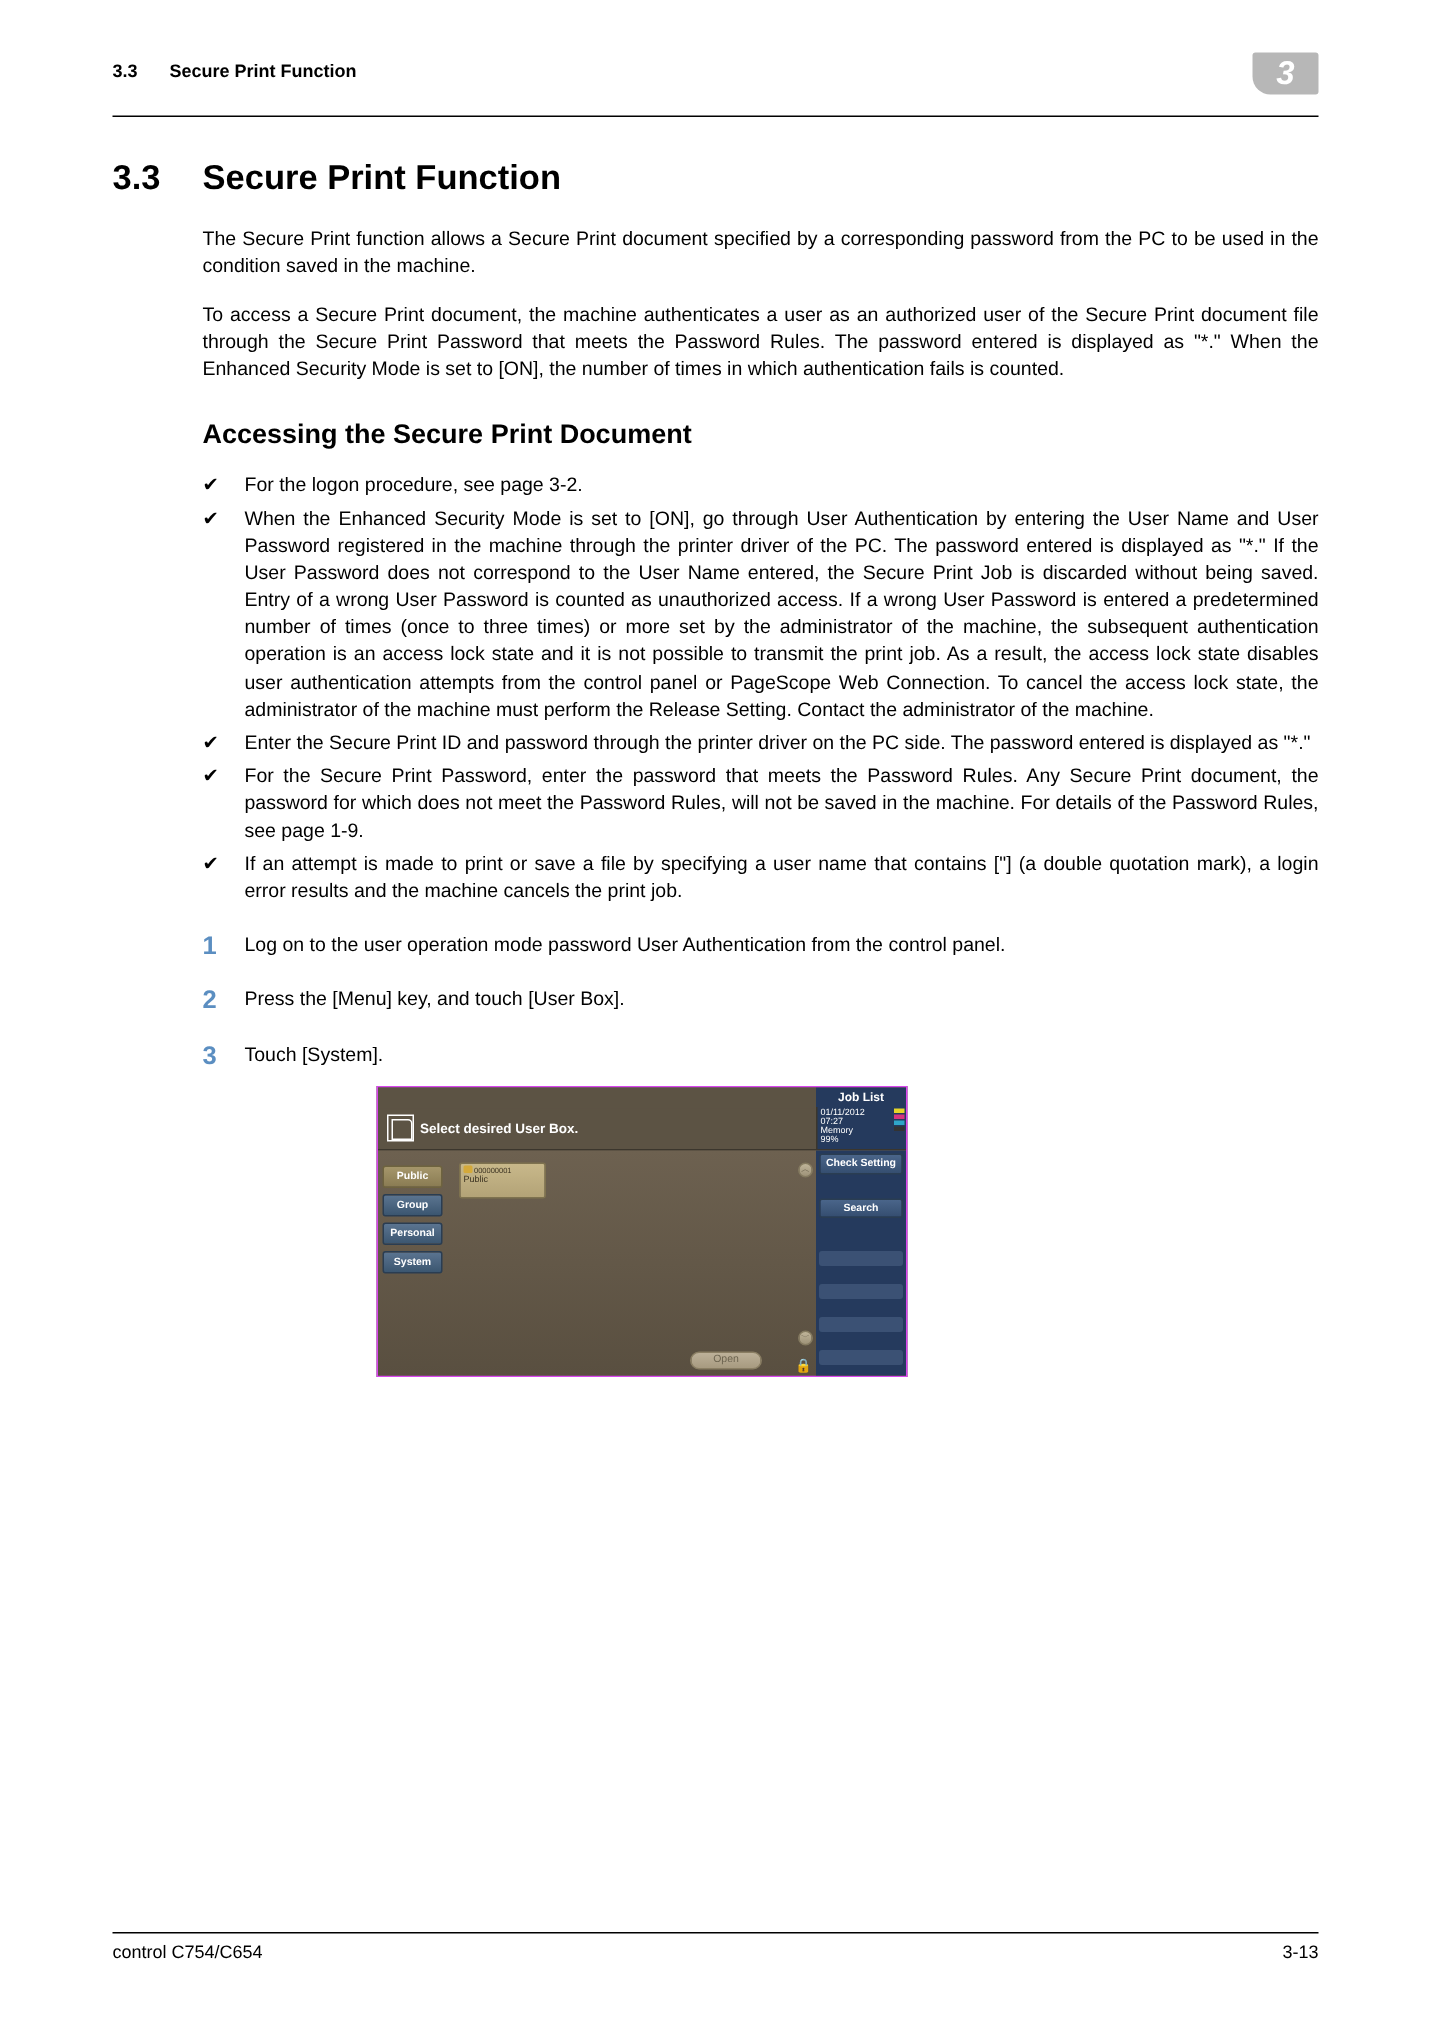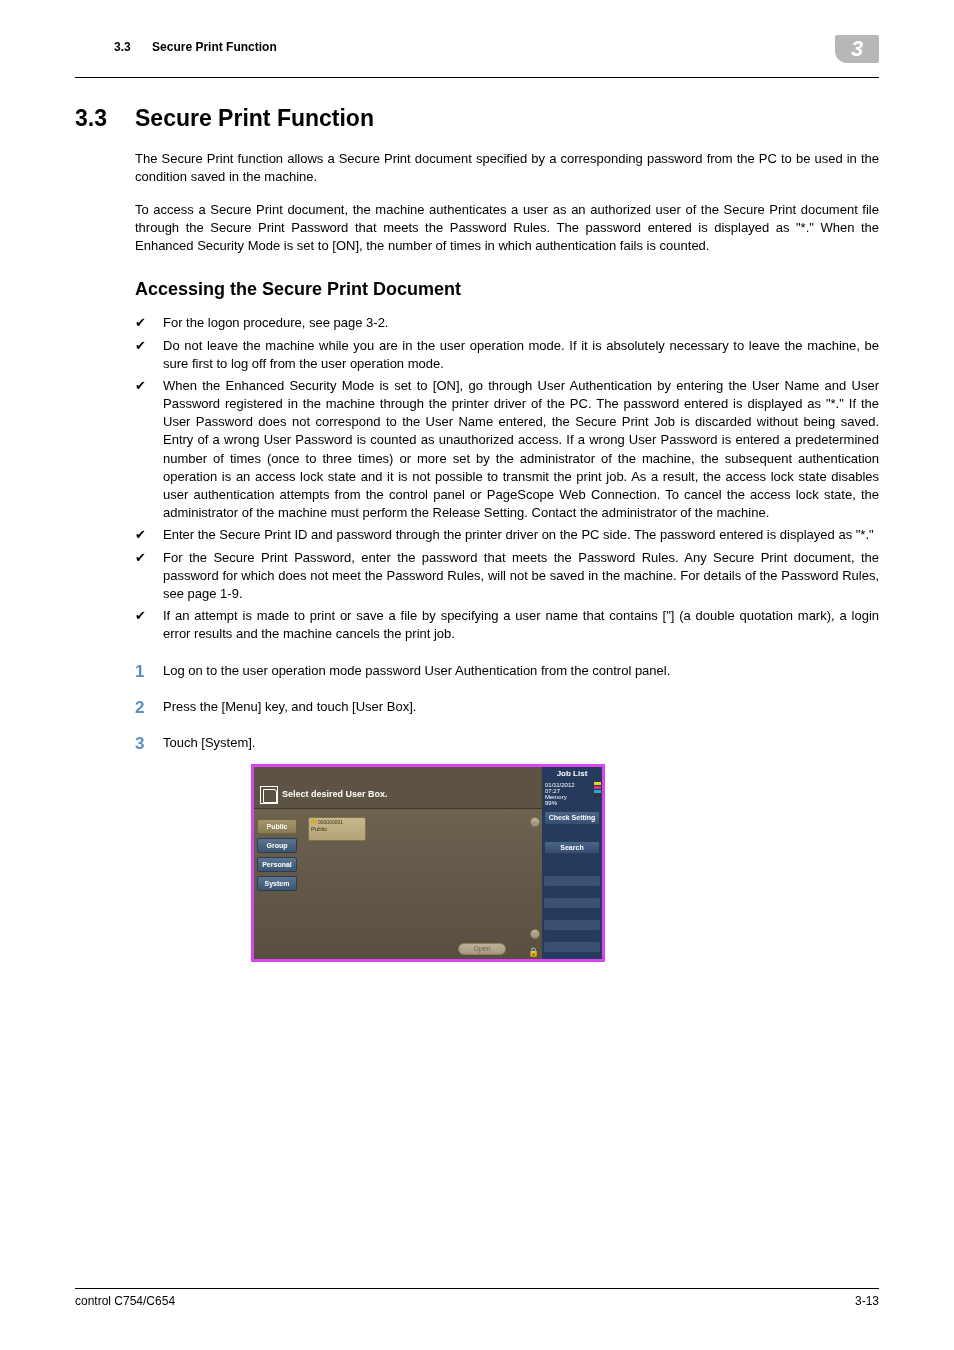--- a/index.html
+++ b/index.html
@@ -14,21 +14,20 @@
       position: relative;
     }
     .page {
       padding: 35px 75px 40px 75px;
     }
     .header-row {
       display: flex;
       justify-content: space-between;
       align-items: flex-start;
       margin-bottom: 14px;
-      margin-left: 39px;
     }
     .header-left {
       font-size: 12px;
       font-weight: bold;
       padding-top: 4px;
     }
     .header-section-num { margin-right: 18px; }
     .header-right {
       background: #b7b7b7;
       color: #fff;
@@ -103,21 +102,21 @@
       font-weight: bold;
       color: #5b8ec1;
     }
     .screenshot-wrap {
       margin-left: 88px;
       margin-top: 12px;
     }
     .device-screen {
       width: 354px;
       background: #5c5344;
-      border: 3px solid #d946ef;
+      border: 1px solid #d946ef;
       position: relative;
       font-size: 8px;
       color: #fff;
     }
     .ds-top {
       display: flex;
       height: 14px;
     }
     .ds-top-left {
       flex: 1;
@@ -345,21 +344,20 @@
     <div class="text">Secure Print Function</div>
   </div>
 
   <p class="body-text">The Secure Print function allows a Secure Print document specified by a corresponding password from the PC to be used in the condition saved in the machine.</p>
   <p class="body-text">To access a Secure Print document, the machine authenticates a user as an authorized user of the Secure Print document file through the Secure Print Password that meets the Password Rules. The password entered is displayed as "*." When the Enhanced Security Mode is set to [ON], the number of times in which authentication fails is counted.</p>
 
   <div class="subheading">Accessing the Secure Print Document</div>
 
   <ul class="check-list">
     <li>For the logon procedure, see page 3-2.</li>
-    <li>Do not leave the machine while you are in the user operation mode. If it is absolutely necessary to leave the machine, be sure first to log off from the user operation mode.</li>
     <li>When the Enhanced Security Mode is set to [ON], go through User Authentication by entering the User Name and User Password registered in the machine through the printer driver of the PC. The password entered is displayed as "*." If the User Password does not correspond to the User Name entered, the Secure Print Job is discarded without being saved. Entry of a wrong User Password is counted as unauthorized access. If a wrong User Password is entered a predetermined number of times (once to three times) or more set by the administrator of the machine, the subsequent authentication operation is an access lock state and it is not possible to transmit the print job. As a result, the access lock state disables user authentication attempts from the control panel or PageScope Web Connection. To cancel the access lock state, the administrator of the machine must perform the Release Setting. Contact the administrator of the machine.</li>
     <li>Enter the Secure Print ID and password through the printer driver on the PC side. The password entered is displayed as "*."</li>
     <li>For the Secure Print Password, enter the password that meets the Password Rules. Any Secure Print document, the password for which does not meet the Password Rules, will not be saved in the machine. For details of the Password Rules, see page 1-9.</li>
     <li>If an attempt is made to print or save a file by specifying a user name that contains ["] (a double quotation mark), a login error results and the machine cancels the print job.</li>
   </ul>
 
   <ol class="num-list">
     <li>
       <span class="step-num">1</span>
       <span>Log on to the user operation mode password User Authentication from the control panel.</span>

